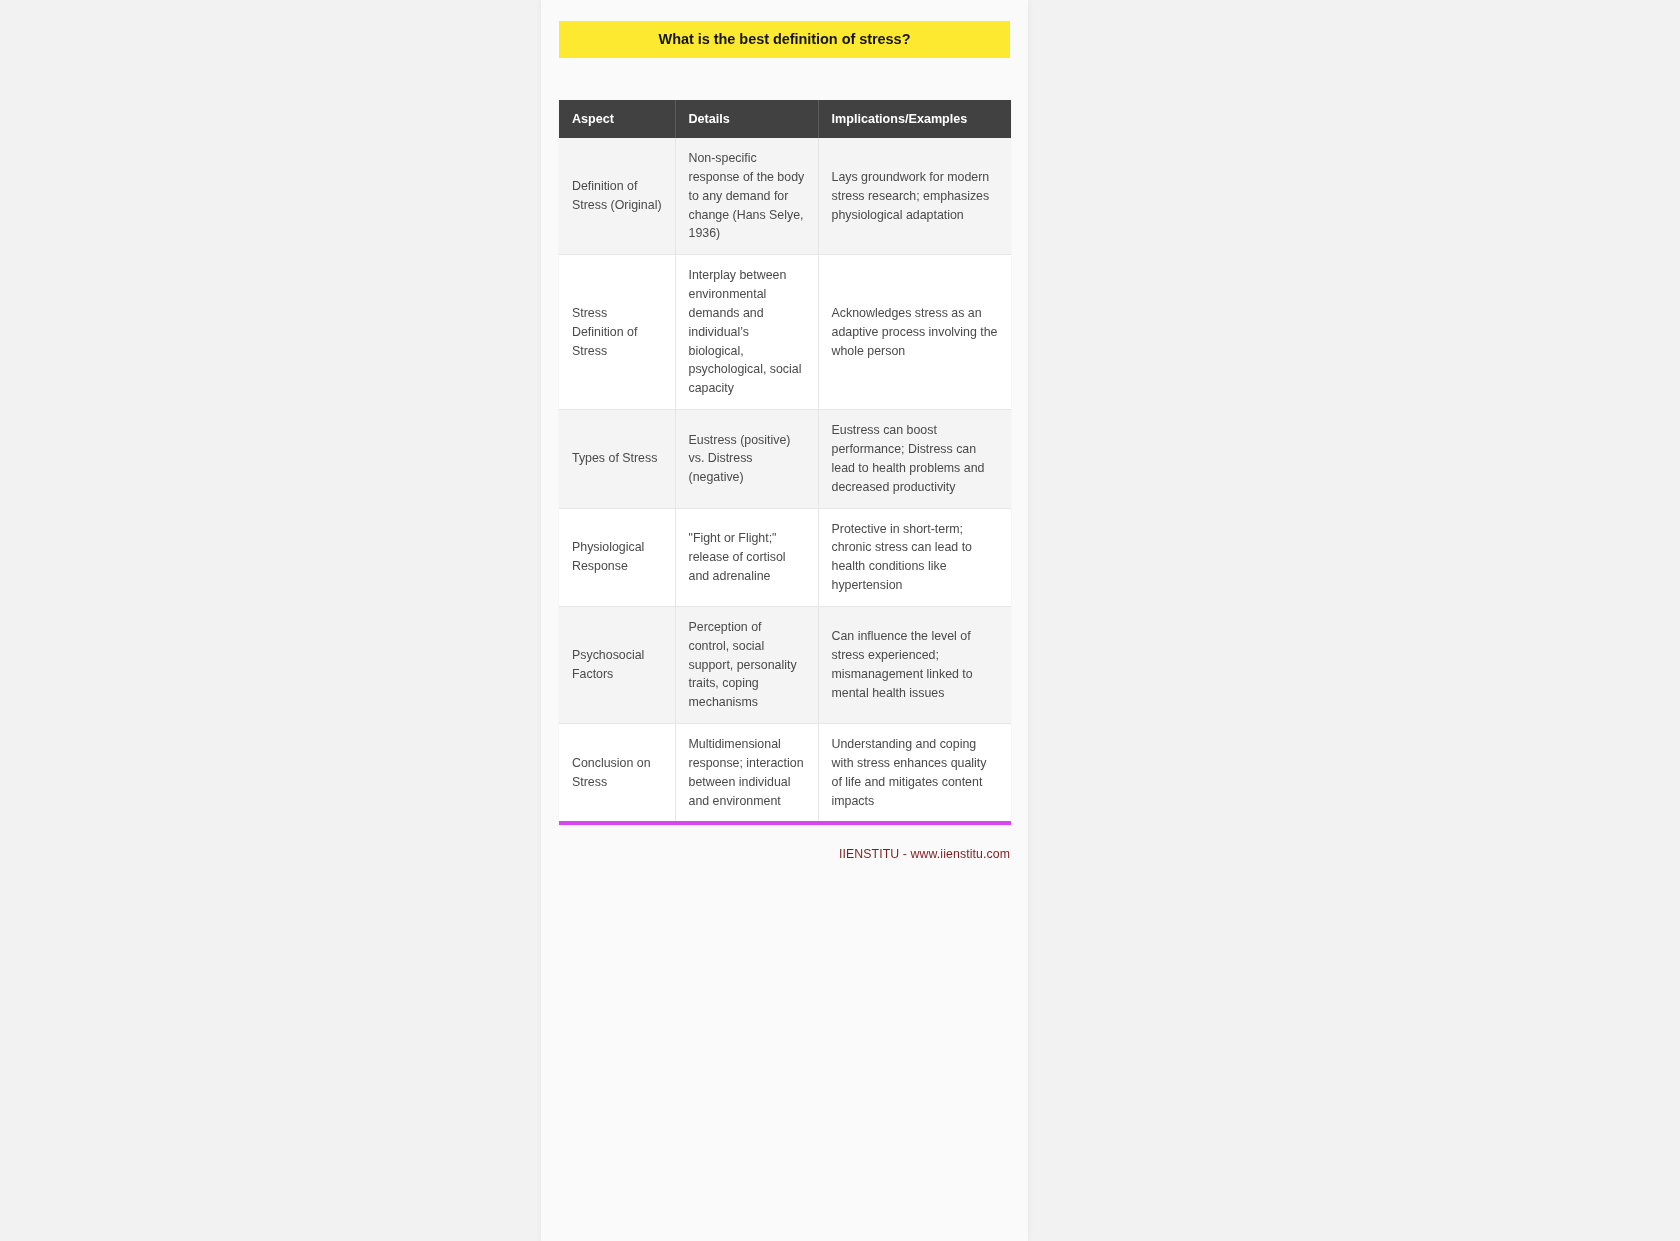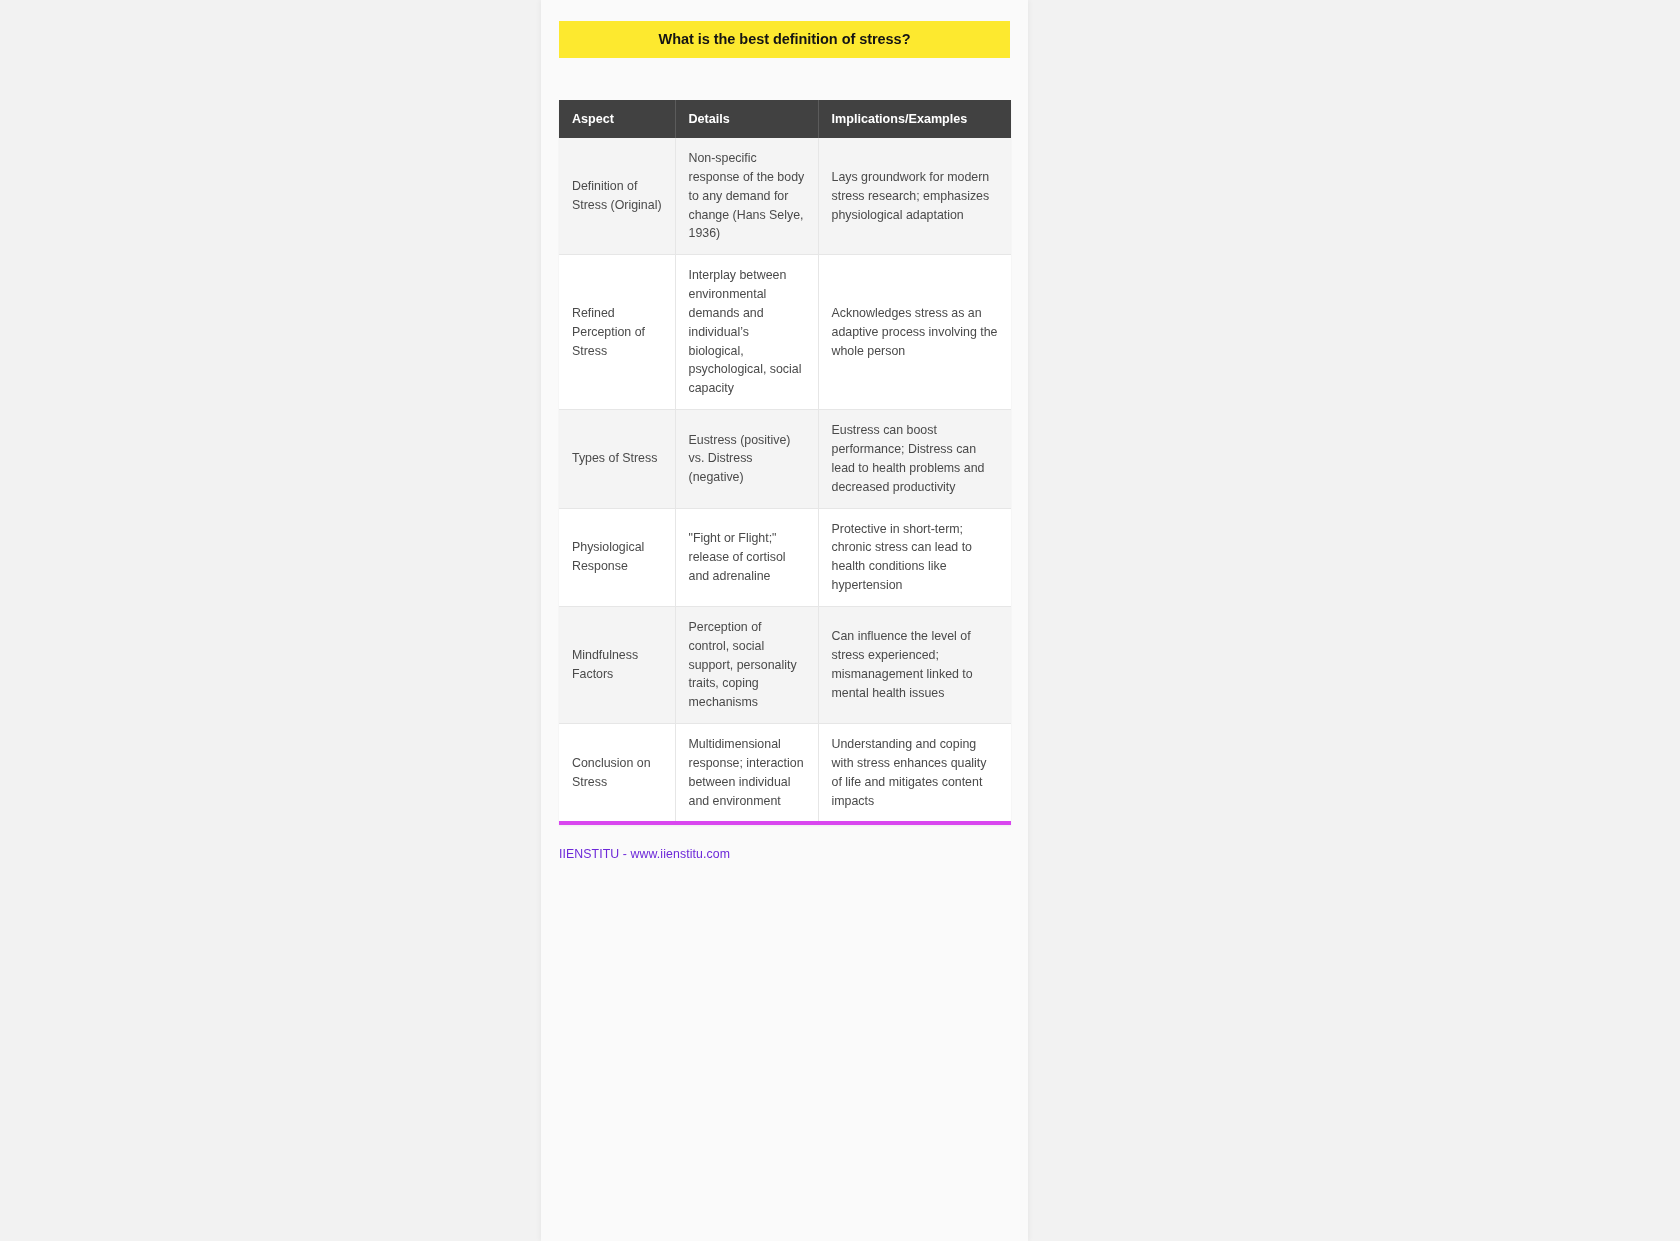--- a/index.html
+++ b/index.html
@@ -80,23 +80,23 @@
     vertical-align: middle;
     border-right: 1px solid #e6e6e6;
     border-bottom: 1px solid #e6e6e6;
   }
   table.info-table tbody td:last-child { border-right: none; }
   table.info-table tbody tr:nth-child(odd) td { background: #f4f4f4; }
   table.info-table tbody tr:nth-child(even) td { background: #ffffff; }
   table.info-table tbody tr:last-child td { border-bottom: 4px solid #d946ef; }
   .footer {
     margin-top: 22px;
-    text-align: left;
+    text-align: right;
     font-size: 12.3px;
-    color: #6d28d9;
+    color: #7f1d1d;
     letter-spacing: 0.1px;
   }
 </style>
 </head>
 <body>
 
 <div class="page">
   <div class="card">
     <div class="card-inner">
 
@@ -118,36 +118,36 @@
               <th>Implications/Examples</th>
             </tr>
           </thead>
           <tbody>
             <tr>
               <td>Definition of Stress (Original)</td>
               <td>Non-specific response of the body to any demand for change (Hans Selye, 1936)</td>
               <td>Lays groundwork for modern stress research; emphasizes physiological adaptation</td>
             </tr>
             <tr>
-              <td>Refined Perception of Stress</td>
+              <td>Stress Definition of Stress</td>
               <td>Interplay between environmental demands and individual’s biological, psychological, social capacity</td>
               <td>Acknowledges stress as an adaptive process involving the whole person</td>
             </tr>
             <tr>
               <td>Types of Stress</td>
               <td>Eustress (positive) vs. Distress (negative)</td>
               <td>Eustress can boost performance; Distress can lead to health problems and decreased productivity</td>
             </tr>
             <tr>
               <td>Physiological Response</td>
               <td>"Fight or Flight;" release of cortisol and adrenaline</td>
               <td>Protective in short-term; chronic stress can lead to health conditions like hypertension</td>
             </tr>
             <tr>
-              <td>Mindfulness Factors</td>
+              <td>Psychosocial Factors</td>
               <td>Perception of control, social support, personality traits, coping mechanisms</td>
               <td>Can influence the level of stress experienced; mismanagement linked to mental health issues</td>
             </tr>
             <tr>
               <td>Conclusion on Stress</td>
               <td>Multidimensional response; interaction between individual and environment</td>
               <td>Understanding and coping with stress enhances quality of life and mitigates content impacts</td>
             </tr>
           </tbody>
         </table>

